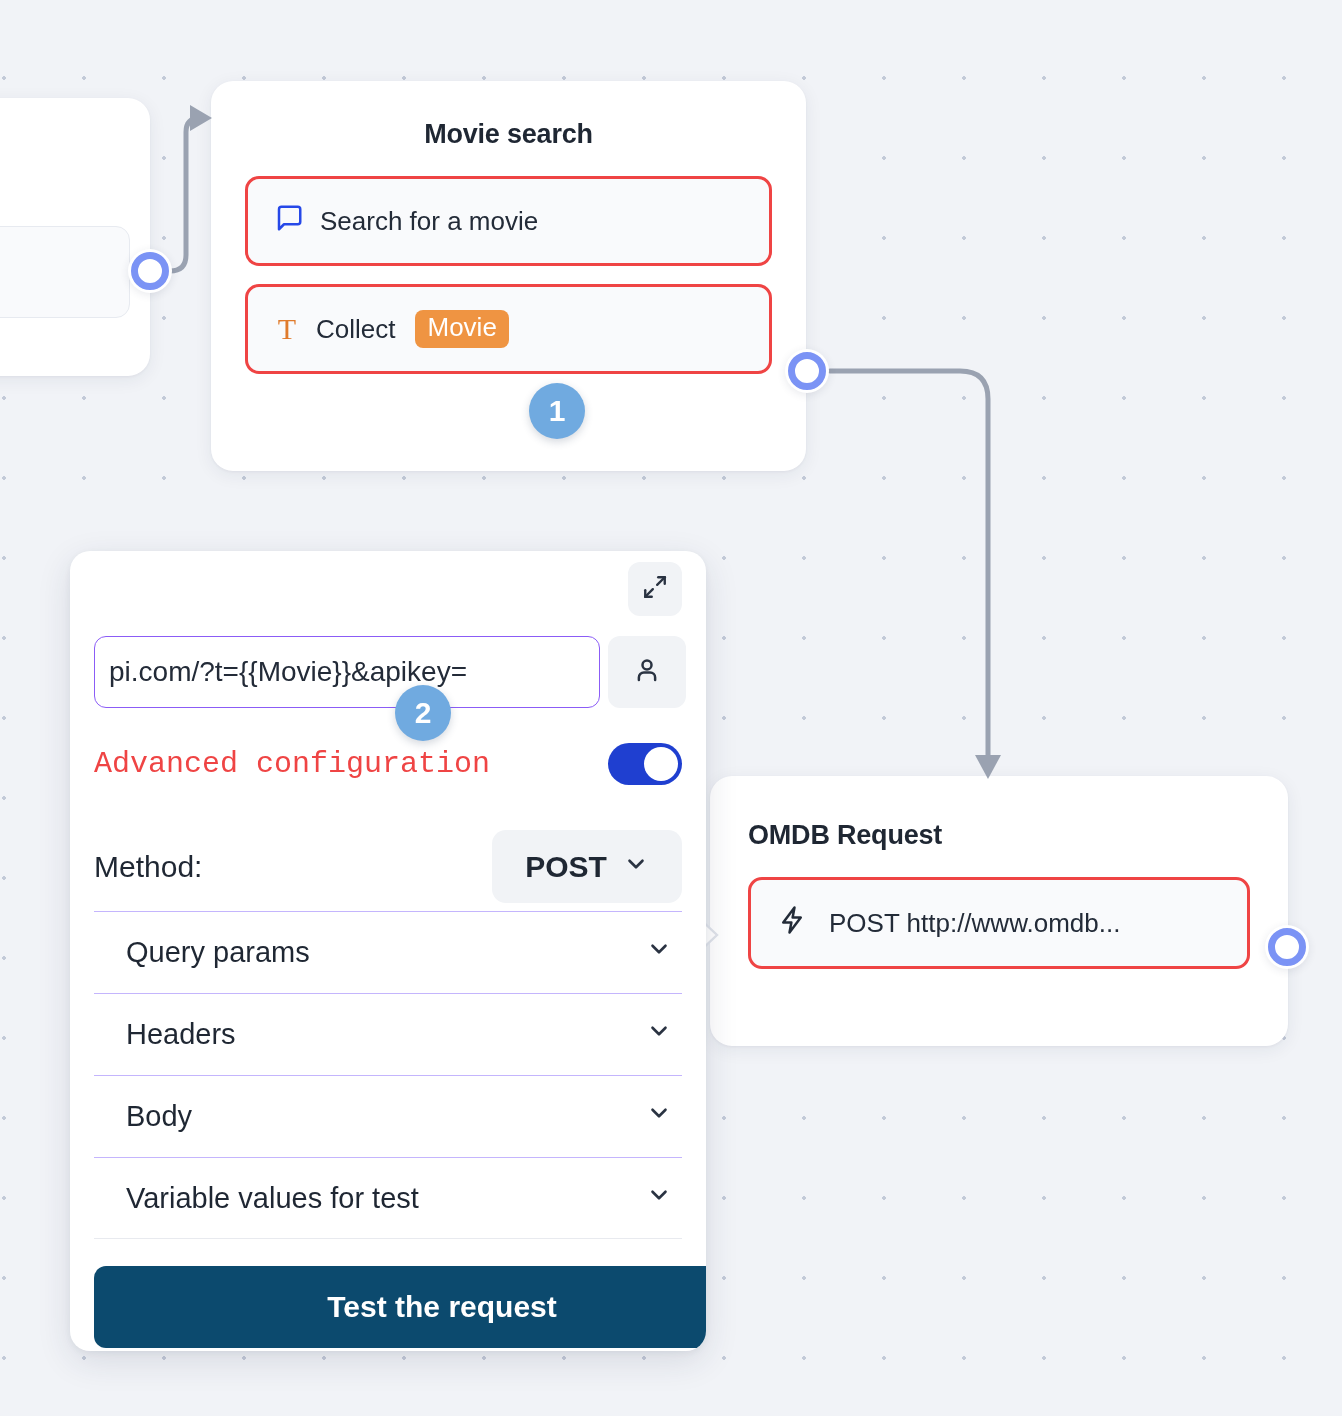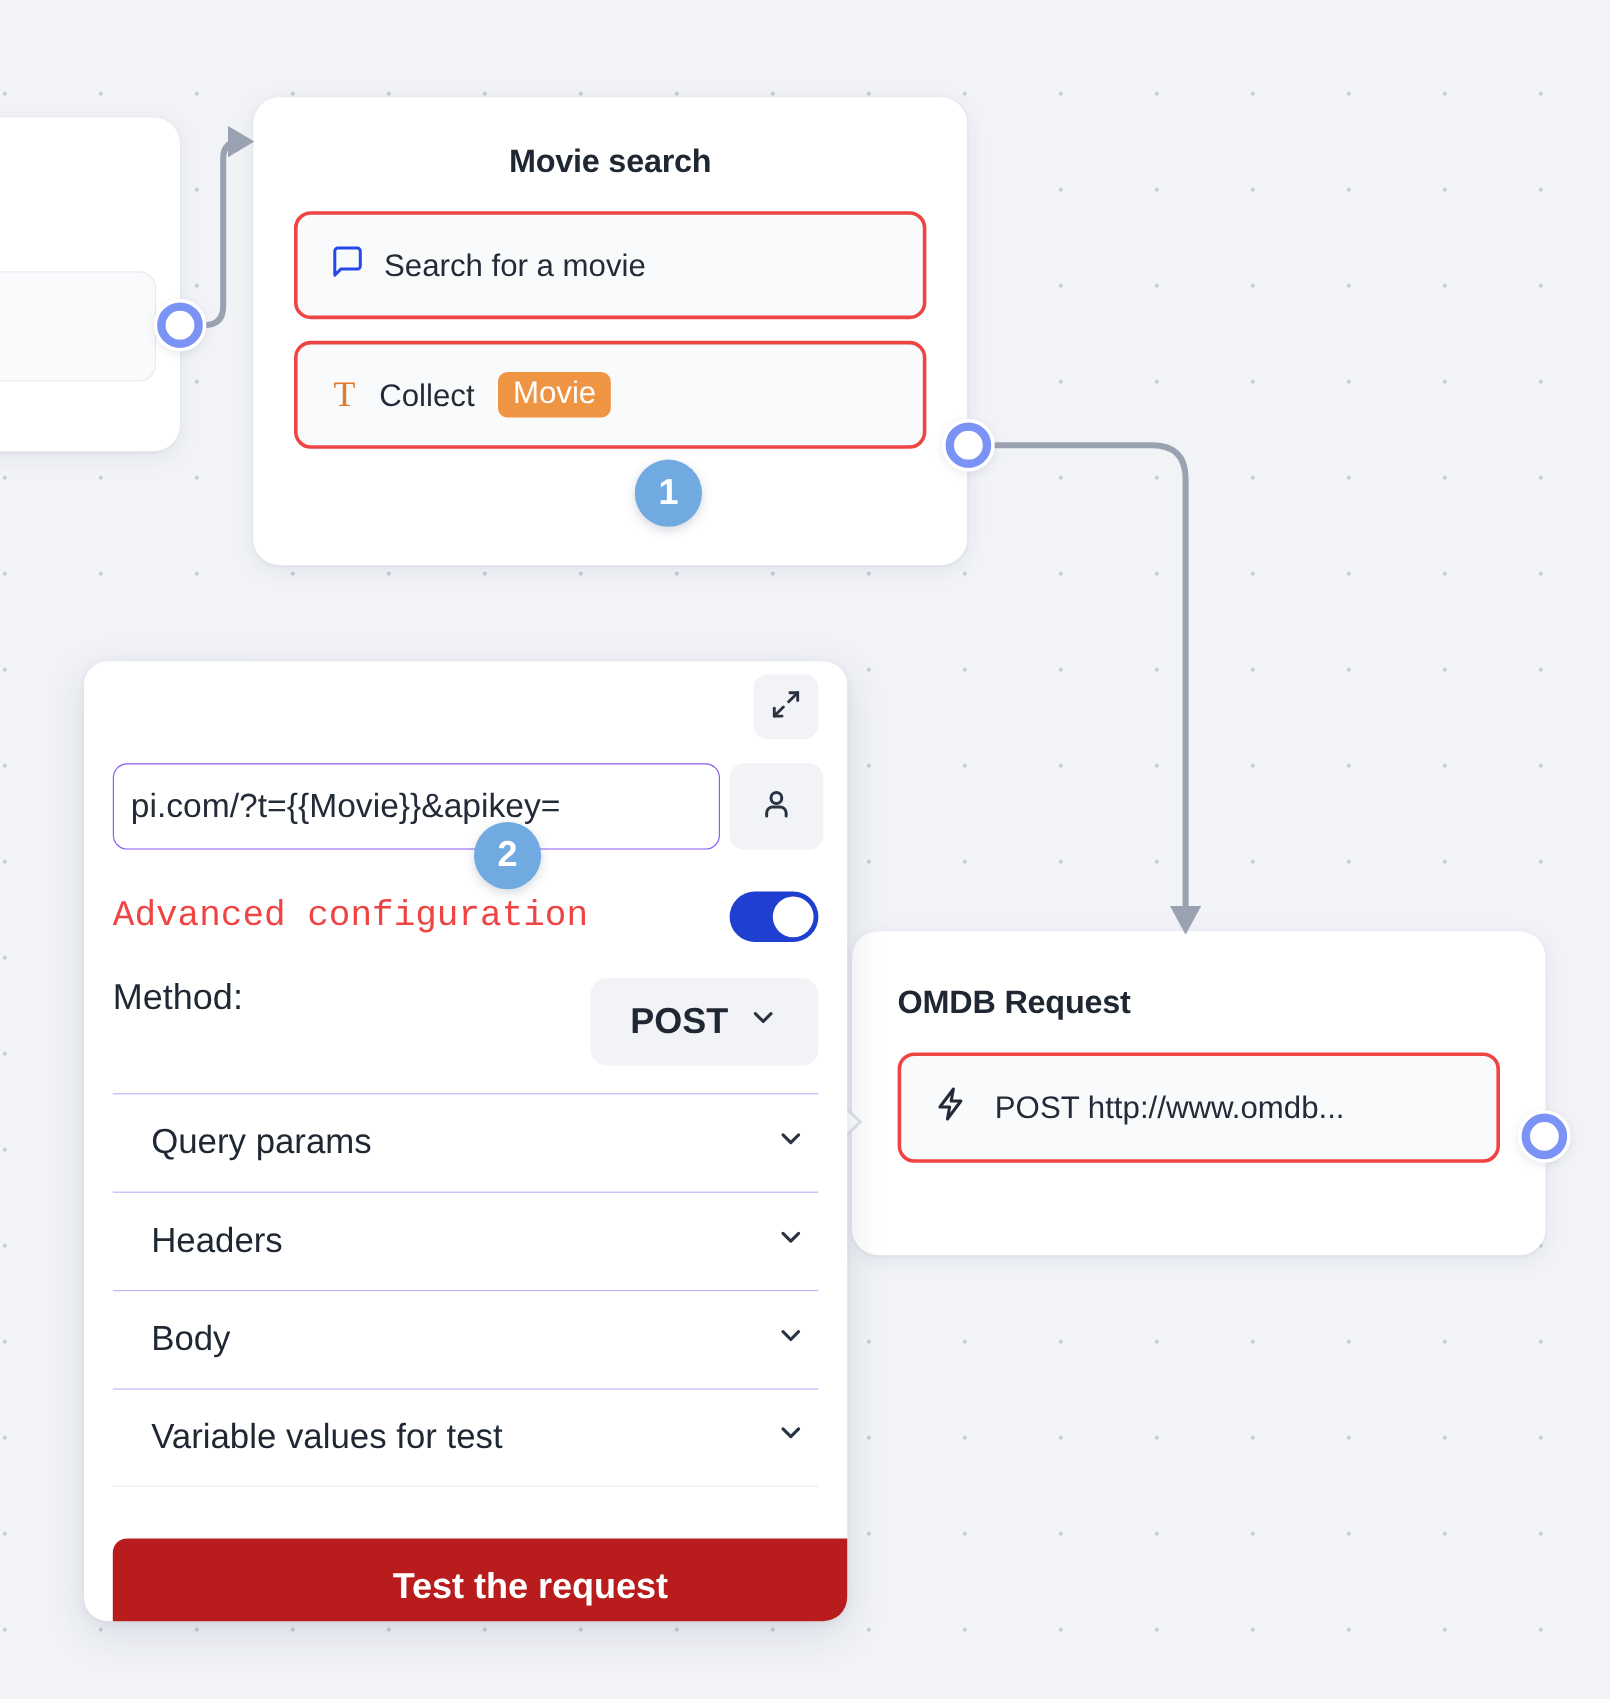--- a/index.html
+++ b/index.html
@@ -196,23 +196,23 @@
   .toggle::after {
     content: "";
     position: absolute;
     right: 4px; top: 4px;
     width: 34px; height: 34px;
     border-radius: 50%;
     background: #ffffff;
   }
   .method-row {
     position: absolute;
-    left: 24px; top: 264px;
+    left: 24px; top: 279px;
     width: 588px;
-    display: flex; align-items: flex-start; justify-content: space-between;
+    display: flex; align-items: center; justify-content: space-between;
   }
   .method-label { font-size: 30px; color: #1f2733; }
   .method-select {
     width: 190px; height: 73px;
     border-radius: 14px;
     background: #f1f3f6;
     display: flex; align-items: center; justify-content: center;
     gap: 16px;
     font-size: 30px; font-weight: 700; color: #1f2733;
     cursor: pointer;
@@ -227,24 +227,24 @@
     border-top: 1px solid #c4b5fd;
     display: flex; align-items: center; justify-content: space-between;
     padding: 0 10px 0 32px;
     font-size: 29px;
     color: #1f2733;
     cursor: pointer;
   }
   .acc-item:last-child { border-bottom: 1px solid #e8eaef; }
   .test-btn {
     position: absolute;
-    left: 24px; top: 731px;
+    left: 24px; top: 715px;
     width: 696px; height: 82px;
     border-radius: 12px;
-    background: #b91c1c;
+    background: #0c4a6e;
     color: #ffffff;
     font-size: 30px; font-weight: 700;
     display: flex; align-items: center; justify-content: center;
     cursor: pointer;
     border: none;
     font-family: "Liberation Sans", sans-serif;
   }
 
   
   .badge {

